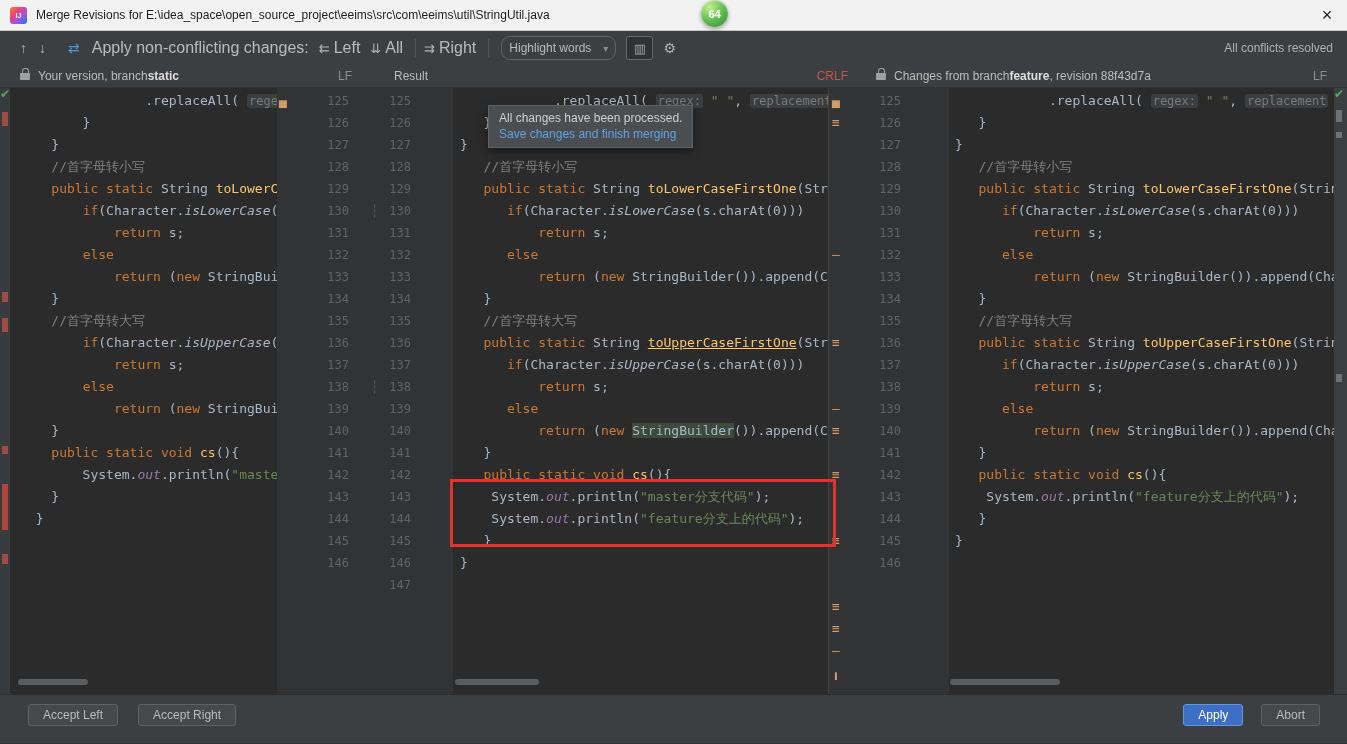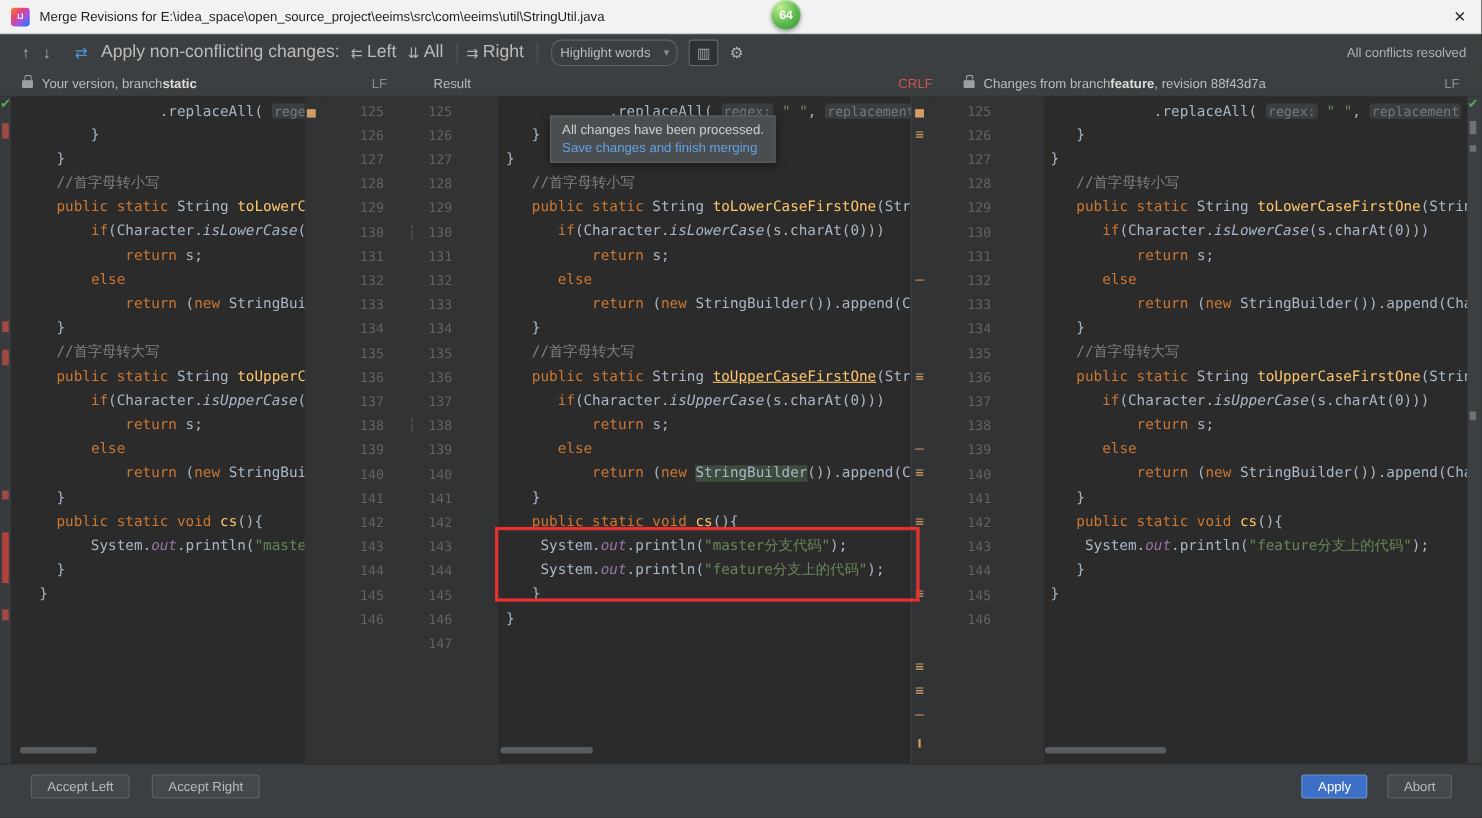--- a/index.html
+++ b/index.html
@@ -70,21 +70,21 @@
   .g3{display:block;width:52px;text-align:right;font:12px/22px "DejaVu Sans Mono",monospace;color:#606366;height:22px;}
 
   
   .tk-p{color:#A9B7C6;} .tk-k{color:#CC7832;} .tk-s{color:#6A8759;} .tk-c{color:#808080;}
   .tk-f{color:#FFC66B;} .tk-m{color:#A9B7C6;font-style:italic;} .tk-o{color:#9876AA;font-style:italic;}
   .tk-h{color:#787878;background:#3B3E40;border-radius:3px;padding:0 2px;font-size:12px;}
   .tk-w{color:#A9B7C6;background:#3D4B3D;}
   .tk-u{color:#FFC66B;text-decoration:underline;}
 
   .redbox{position:absolute;left:450px;top:391px;width:380px;height:62px;border:3px solid #E53130;z-index:8;pointer-events:none;}
-  .tooltip{position:absolute;left:500px;top:17px;background:#4B4E50;border:1px solid #5E6264;padding:5px 10px 6px 10px;
+  .tooltip{position:absolute;left:488px;top:17px;background:#4B4E50;border:1px solid #5E6264;padding:5px 10px 6px 10px;
         font-size:12px;z-index:9;box-shadow:0 3px 8px rgba(0,0,0,.45);}
   .tooltip .msg{color:#CDCFD1;}
   .tooltip .lnk{color:#61A1E4;margin-top:2px;}
   .hsb{position:absolute;height:6px;border-radius:3px;background:#5A5D5F;top:591px;z-index:3;}
 
   
   .footer{height:52px;background:#3C3F41;border-top:1px solid #292B2D;position:relative;display:flex;align-items:flex-start;padding-top:9px;box-sizing:content-box;}
   .btn{height:22px;padding:0 14px;background:#45494B;border:1px solid #5E6264;border-radius:3px;color:#BBBBBB;font-size:12px;
        display:flex;align-items:center;box-sizing:border-box;}
   .btn.primary{background:#3C6FC5;border-color:#6A95D4;color:#FFFFFF;}
@@ -162,21 +162,20 @@
         <div class="cl"><span class="tk-p">        }</span></div>
         <div class="cl"><span class="tk-p">    }</span></div>
         <div class="cl"><span class="tk-c">    //首字母转小写</span></div>
         <div class="cl"><span class="tk-p">    </span><span class="tk-k">public static </span><span class="tk-p">String </span><span class="tk-f">toLowerC</span></div>
         <div class="cl"><span class="tk-p">        </span><span class="tk-k">if</span><span class="tk-p">(Character.</span><span class="tk-m">isLowerCase</span><span class="tk-p">(</span></div>
         <div class="cl"><span class="tk-p">            </span><span class="tk-k">return</span><span class="tk-p"> s;</span></div>
         <div class="cl"><span class="tk-p">        </span><span class="tk-k">else</span></div>
         <div class="cl"><span class="tk-p">            </span><span class="tk-k">return</span><span class="tk-p"> (</span><span class="tk-k">new</span><span class="tk-p"> StringBuil</span></div>
         <div class="cl"><span class="tk-p">    }</span></div>
         <div class="cl"><span class="tk-c">    //首字母转大写</span></div>
-        <div class="cl"><span class="tk-p">    </span><span class="tk-k">public static </span><span class="tk-p">String </span><span class="tk-f">toUpperC</span></div>
         <div class="cl"><span class="tk-p">        </span><span class="tk-k">if</span><span class="tk-p">(Character.</span><span class="tk-m">isUpperCase</span><span class="tk-p">(</span></div>
         <div class="cl"><span class="tk-p">            </span><span class="tk-k">return</span><span class="tk-p"> s;</span></div>
         <div class="cl"><span class="tk-p">        </span><span class="tk-k">else</span></div>
         <div class="cl"><span class="tk-p">            </span><span class="tk-k">return</span><span class="tk-p"> (</span><span class="tk-k">new</span><span class="tk-p"> StringBuil</span></div>
         <div class="cl"><span class="tk-p">    }</span></div>
         <div class="cl"><span class="tk-p">    </span><span class="tk-k">public static void </span><span class="tk-f">cs</span><span class="tk-p">(){</span></div>
         <div class="cl"><span class="tk-p">        System.</span><span class="tk-o">out</span><span class="tk-p">.println(</span><span class="tk-s">"maste</span></div>
         <div class="cl"><span class="tk-p">    }</span></div>
         <div class="cl"><span class="tk-p">  }</span></div>
       </div>

